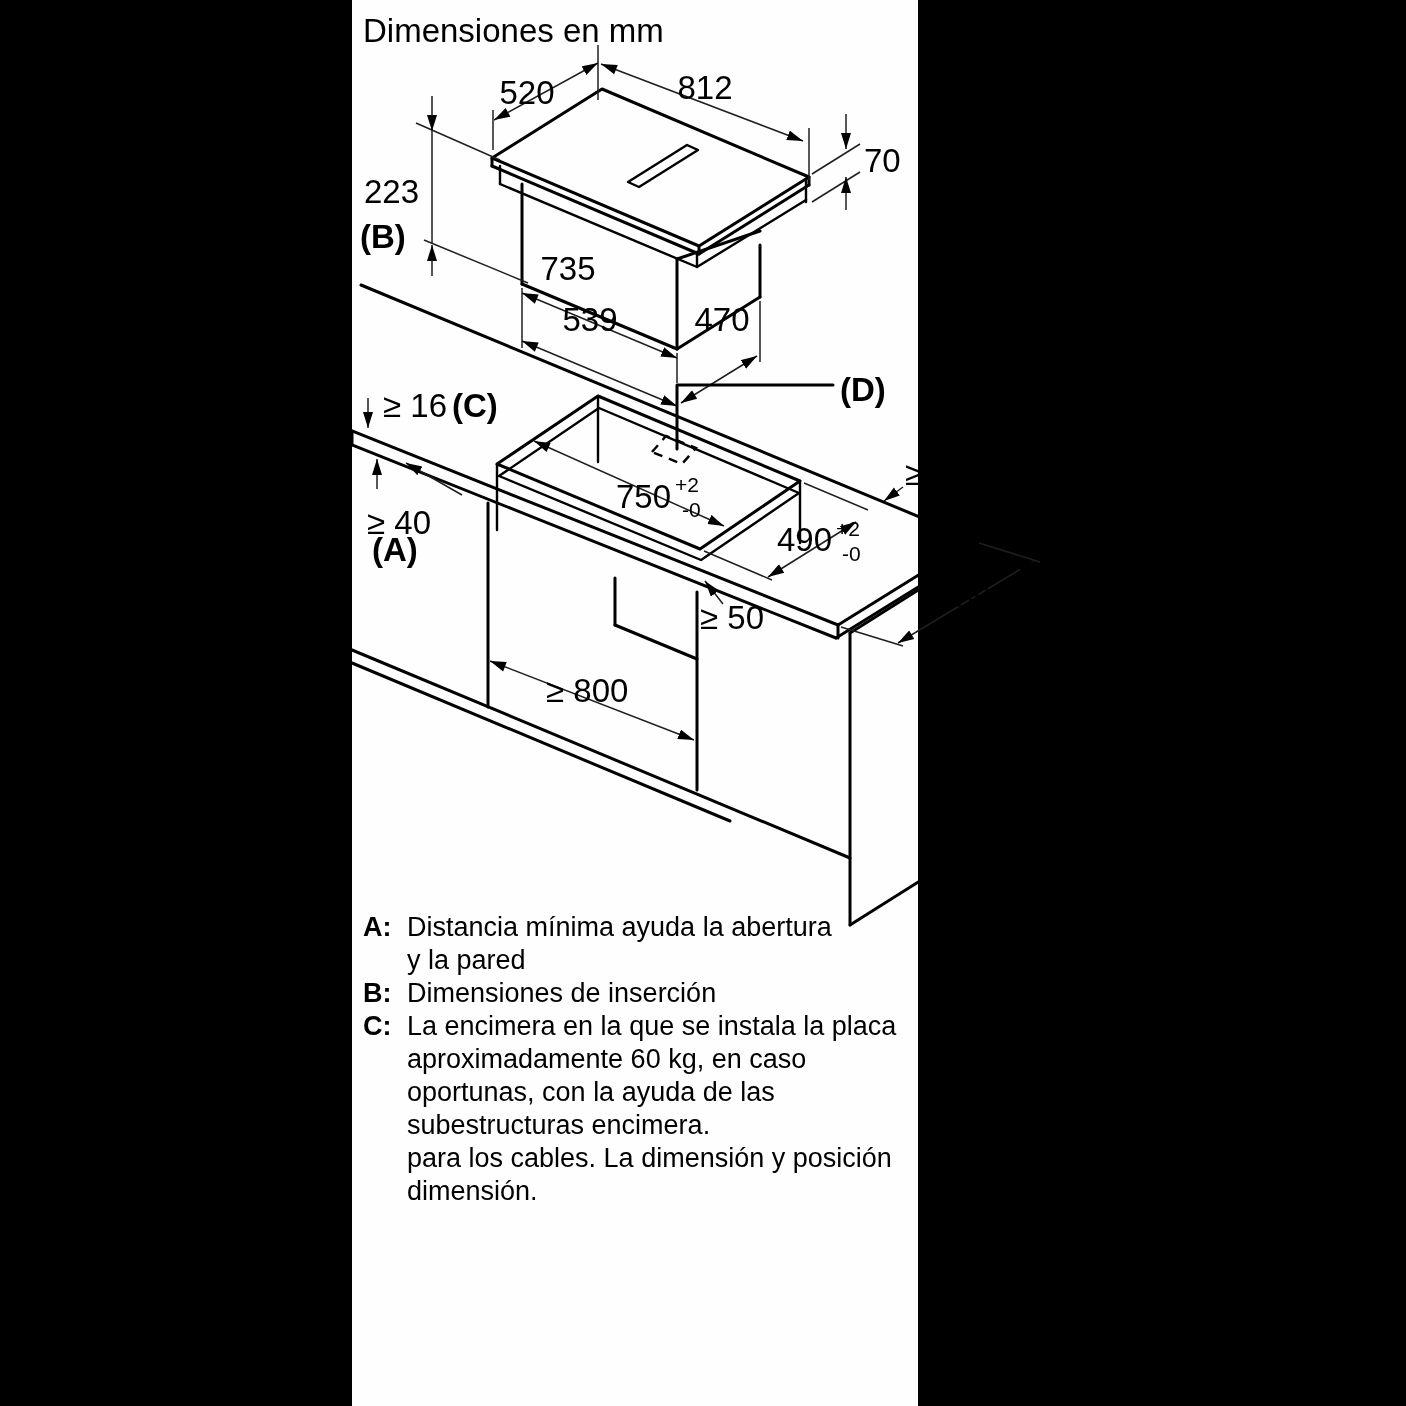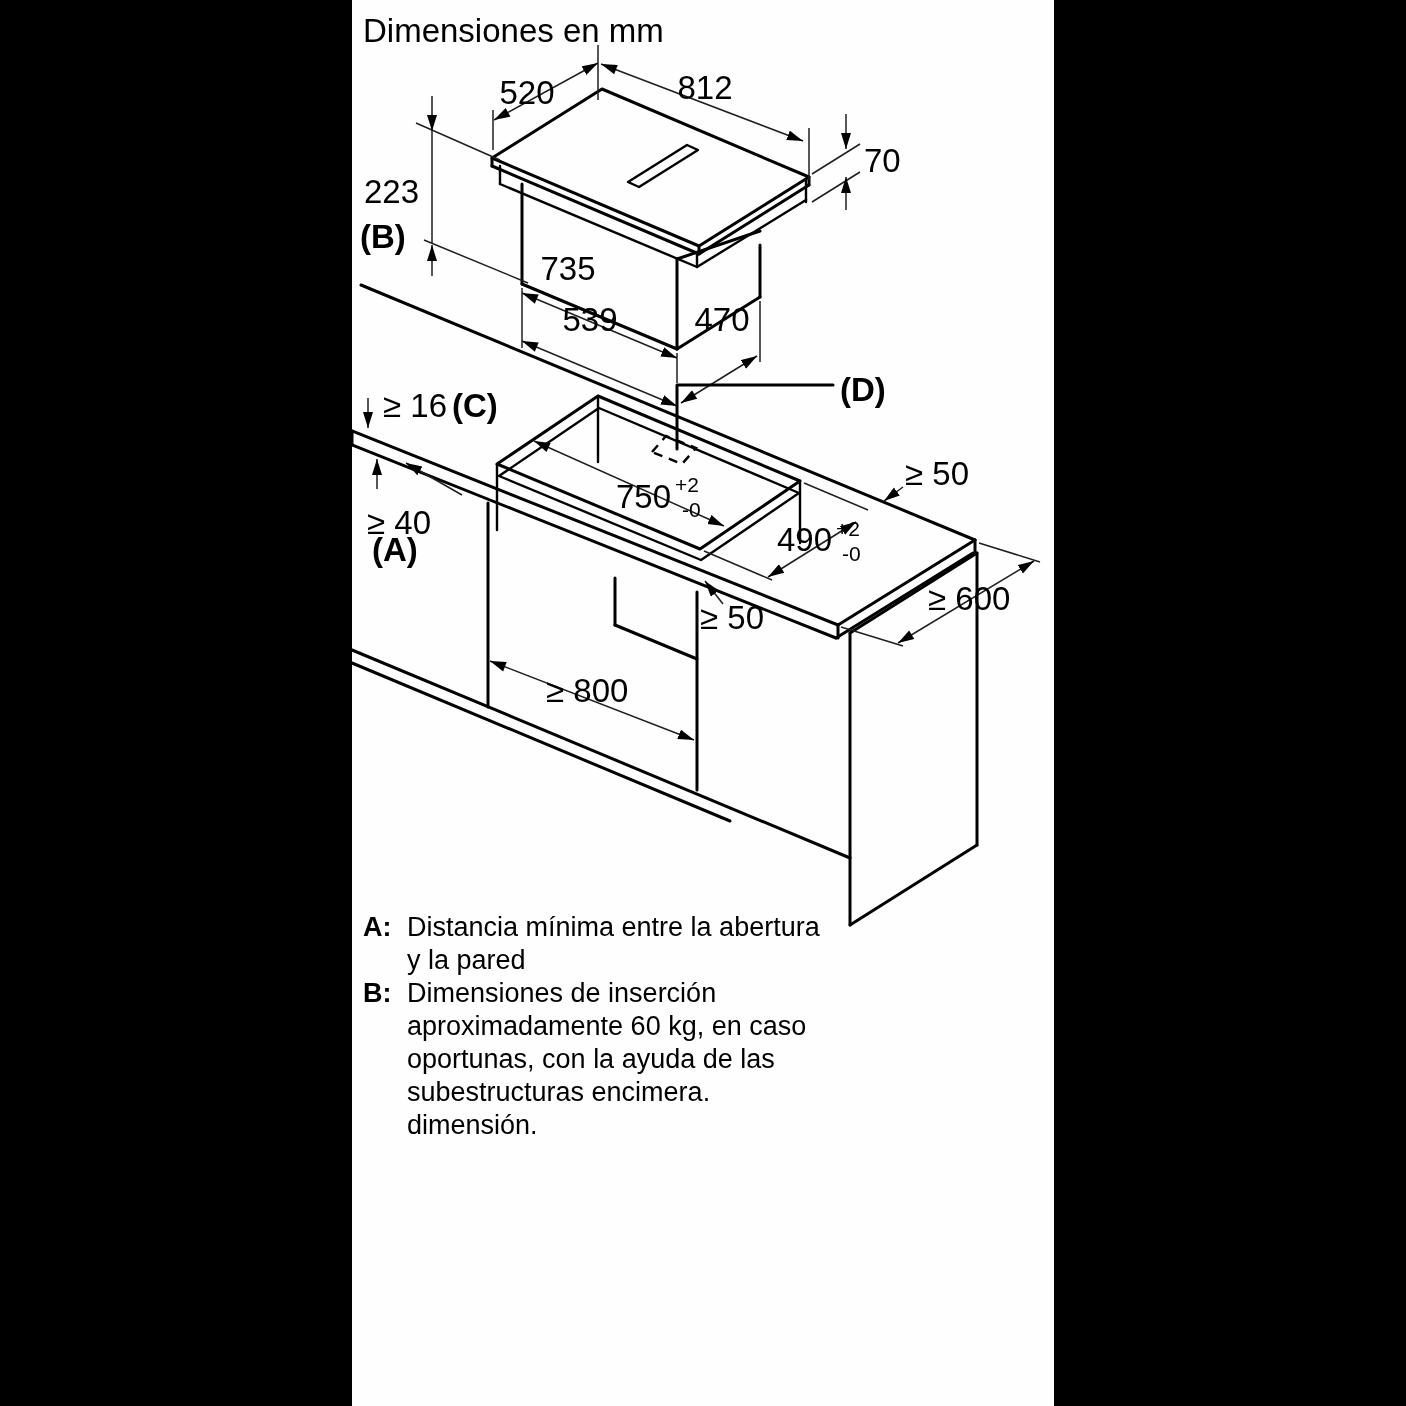--- a/index.html
+++ b/index.html
@@ -4,21 +4,21 @@
 <style>
   html,body{margin:0;padding:0;}
   body{
     width:1406px;height:1406px;
     background:#000;
     position:relative;
     font-family:"Liberation Sans", sans-serif;
     overflow:hidden;
   }
   .sheet{
-    position:absolute;left:352px;top:0;width:702px;height:1406px;
+    position:absolute;left:352px;top:0;width:566px;height:1406px;
     background:#fefefe;
   }
   .title{
     position:absolute;left:11px;top:12px;
     font-size:33px;color:#000;letter-spacing:0px;
     white-space:nowrap;
   }
   svg{position:absolute;left:0;top:0;}
   svg text{font-family:"Liberation Sans", sans-serif;fill:#000;}
   .dim{font-size:33px;}
@@ -171,22 +171,24 @@
       <line class="d" x1="841" y1="627" x2="903" y2="646"></line>
       <line class="d" x1="898" y1="643" x2="1034" y2="561" marker-start="url(#as)" marker-end="url(#ae)"></line>
       <text class="dim" x="928" y="610">≥ 600</text>
 
       <line class="d" x1="490" y1="661" x2="694" y2="740" marker-start="url(#as)" marker-end="url(#ae)"></line>
       <text class="dim" x="546" y="702">≥ 800</text>
     </g>
   </svg>
 
   <div class="legend">
-    <div class="lrow"><span class="llab">A:</span><span>Distancia mínima entre la abertura</span></div>
+    <div class="lrow"><span class="llab">A:</span><span>Distancia mínima ayuda la abertura</span></div>
     <div class="lrow"><span class="llab"></span><span>y la pared</span></div>
     <div class="lrow"><span class="llab">B:</span><span>Dimensiones de inserción</span></div>
+    <div class="lrow"><span class="llab">C:</span><span>La encimera en la que se instala la placa</span></div>
     <div class="lrow"><span class="llab"></span><span>aproximadamente 60 kg, en caso</span></div>
     <div class="lrow"><span class="llab"></span><span>oportunas, con la ayuda de las</span></div>
     <div class="lrow"><span class="llab"></span><span>subestructuras encimera.</span></div>
+    <div class="lrow"><span class="llab"></span><span>para los cables. La dimensión y posición</span></div>
     <div class="lrow"><span class="llab"></span><span>dimensión.</span></div>
   </div>
 
 </div>
 
 </body></html>

